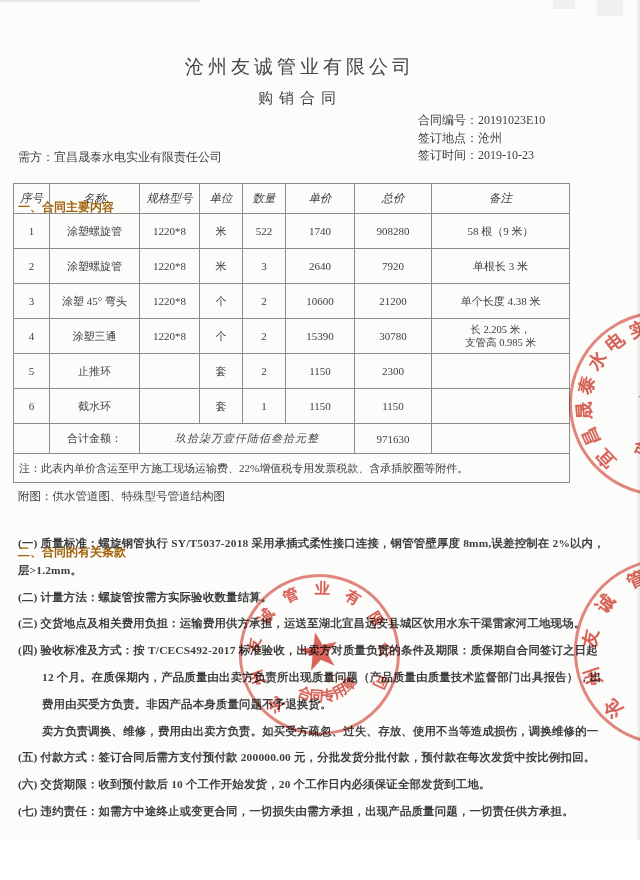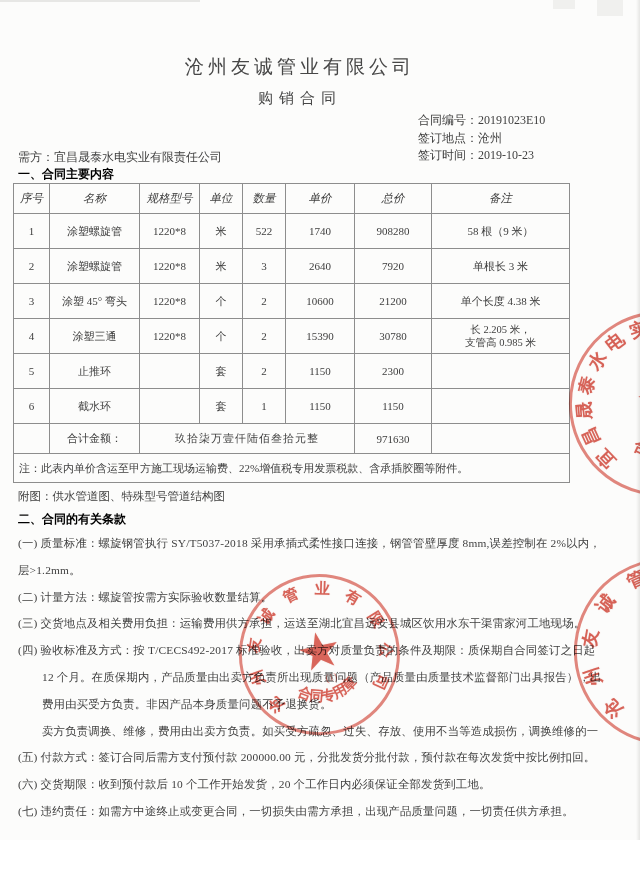--- a/index.html
+++ b/index.html
@@ -20,40 +20,40 @@
 
   .doc-title{position:absolute;left:0;top:54px;width:600px;text-align:center;
     font-size:19px;letter-spacing:4px;color:#474747;}
   .doc-subtitle{position:absolute;left:0;top:89px;width:600px;text-align:center;
     font-size:15px;letter-spacing:6px;color:#474747;}
 
   .party{position:absolute;left:18px;font-size:12px;white-space:nowrap;}
   .party.supplier{top:116px;}
   .party.buyer{top:149px;}
   .meta{position:absolute;left:418px;top:112px;font-size:12px;line-height:17.5px;white-space:nowrap;}
-  .sec-heading{position:absolute;left:18px;font-size:12px;font-weight:600;color:#000000;white-space:nowrap;}
+  .sec-heading{position:absolute;left:18px;font-size:12px;font-weight:600;color:#a16207;white-space:nowrap;margin-top:33px;}
   .h1{top:166px;}
   .h2{top:511px;}
   .attach{position:absolute;left:18px;top:489px;font-size:11.5px;white-space:nowrap;}
 
   table.tbl{position:absolute;left:13px;top:183px;width:556px;
     border-collapse:collapse;table-layout:fixed;}
   .tbl td,.tbl th{border:1px solid #8d8d8d;font-weight:400;text-align:center;
     font-size:11px;color:#3e3e3e;padding:0 1px;overflow:hidden;}
   .tbl thead tr{height:30px;}
   .tbl thead th{font-size:11.5px;font-style:italic;}
   .tbl tbody tr.item{height:35px;}
   .tbl tr.totalrow{height:30px;}
   .tbl tr.noterow{height:29px;}
   .tbl tr.noterow td{text-align:left;padding:0 5px;font-size:11px;white-space:nowrap;}
   .remark2line{font-size:10.5px;line-height:13px;}
-  .amount-cn{font-size:11.5px;letter-spacing:1px;}
+  .amount-cn{font-size:11.5px;letter-spacing:1px;font-style:italic;}
 
   .terms{position:absolute;left:18px;top:530px;width:610px;}
-  .tline{font-size:11.4px;line-height:26.8px;white-space:nowrap;letter-spacing:0.2px;}
+  .tline{font-size:11.4px;line-height:26.8px;white-space:nowrap;letter-spacing:0.2px;font-weight:bold;}
   .tline.ind{padding-left:24px;}
 
   .stamp{position:absolute;mix-blend-mode:multiply;opacity:0.9;pointer-events:none;}
   .stamp .ring{position:absolute;border-radius:50%;border:3.5px solid rgba(210,60,45,0.68);}
   .stamp .sc{position:absolute;color:rgba(206,54,40,0.8);font-weight:600;
     text-shadow:0 0 1px rgba(206,54,40,0.35);
     font-family:"Liberation Serif","DejaVu Serif",serif;}
   .stamp .star{position:absolute;color:rgba(210,60,45,0.78);line-height:1;
     text-shadow:0 0 1px rgba(206,54,40,0.4);}
   .stamp .sub{position:absolute;color:rgba(206,54,40,0.82);font-size:10px;}

